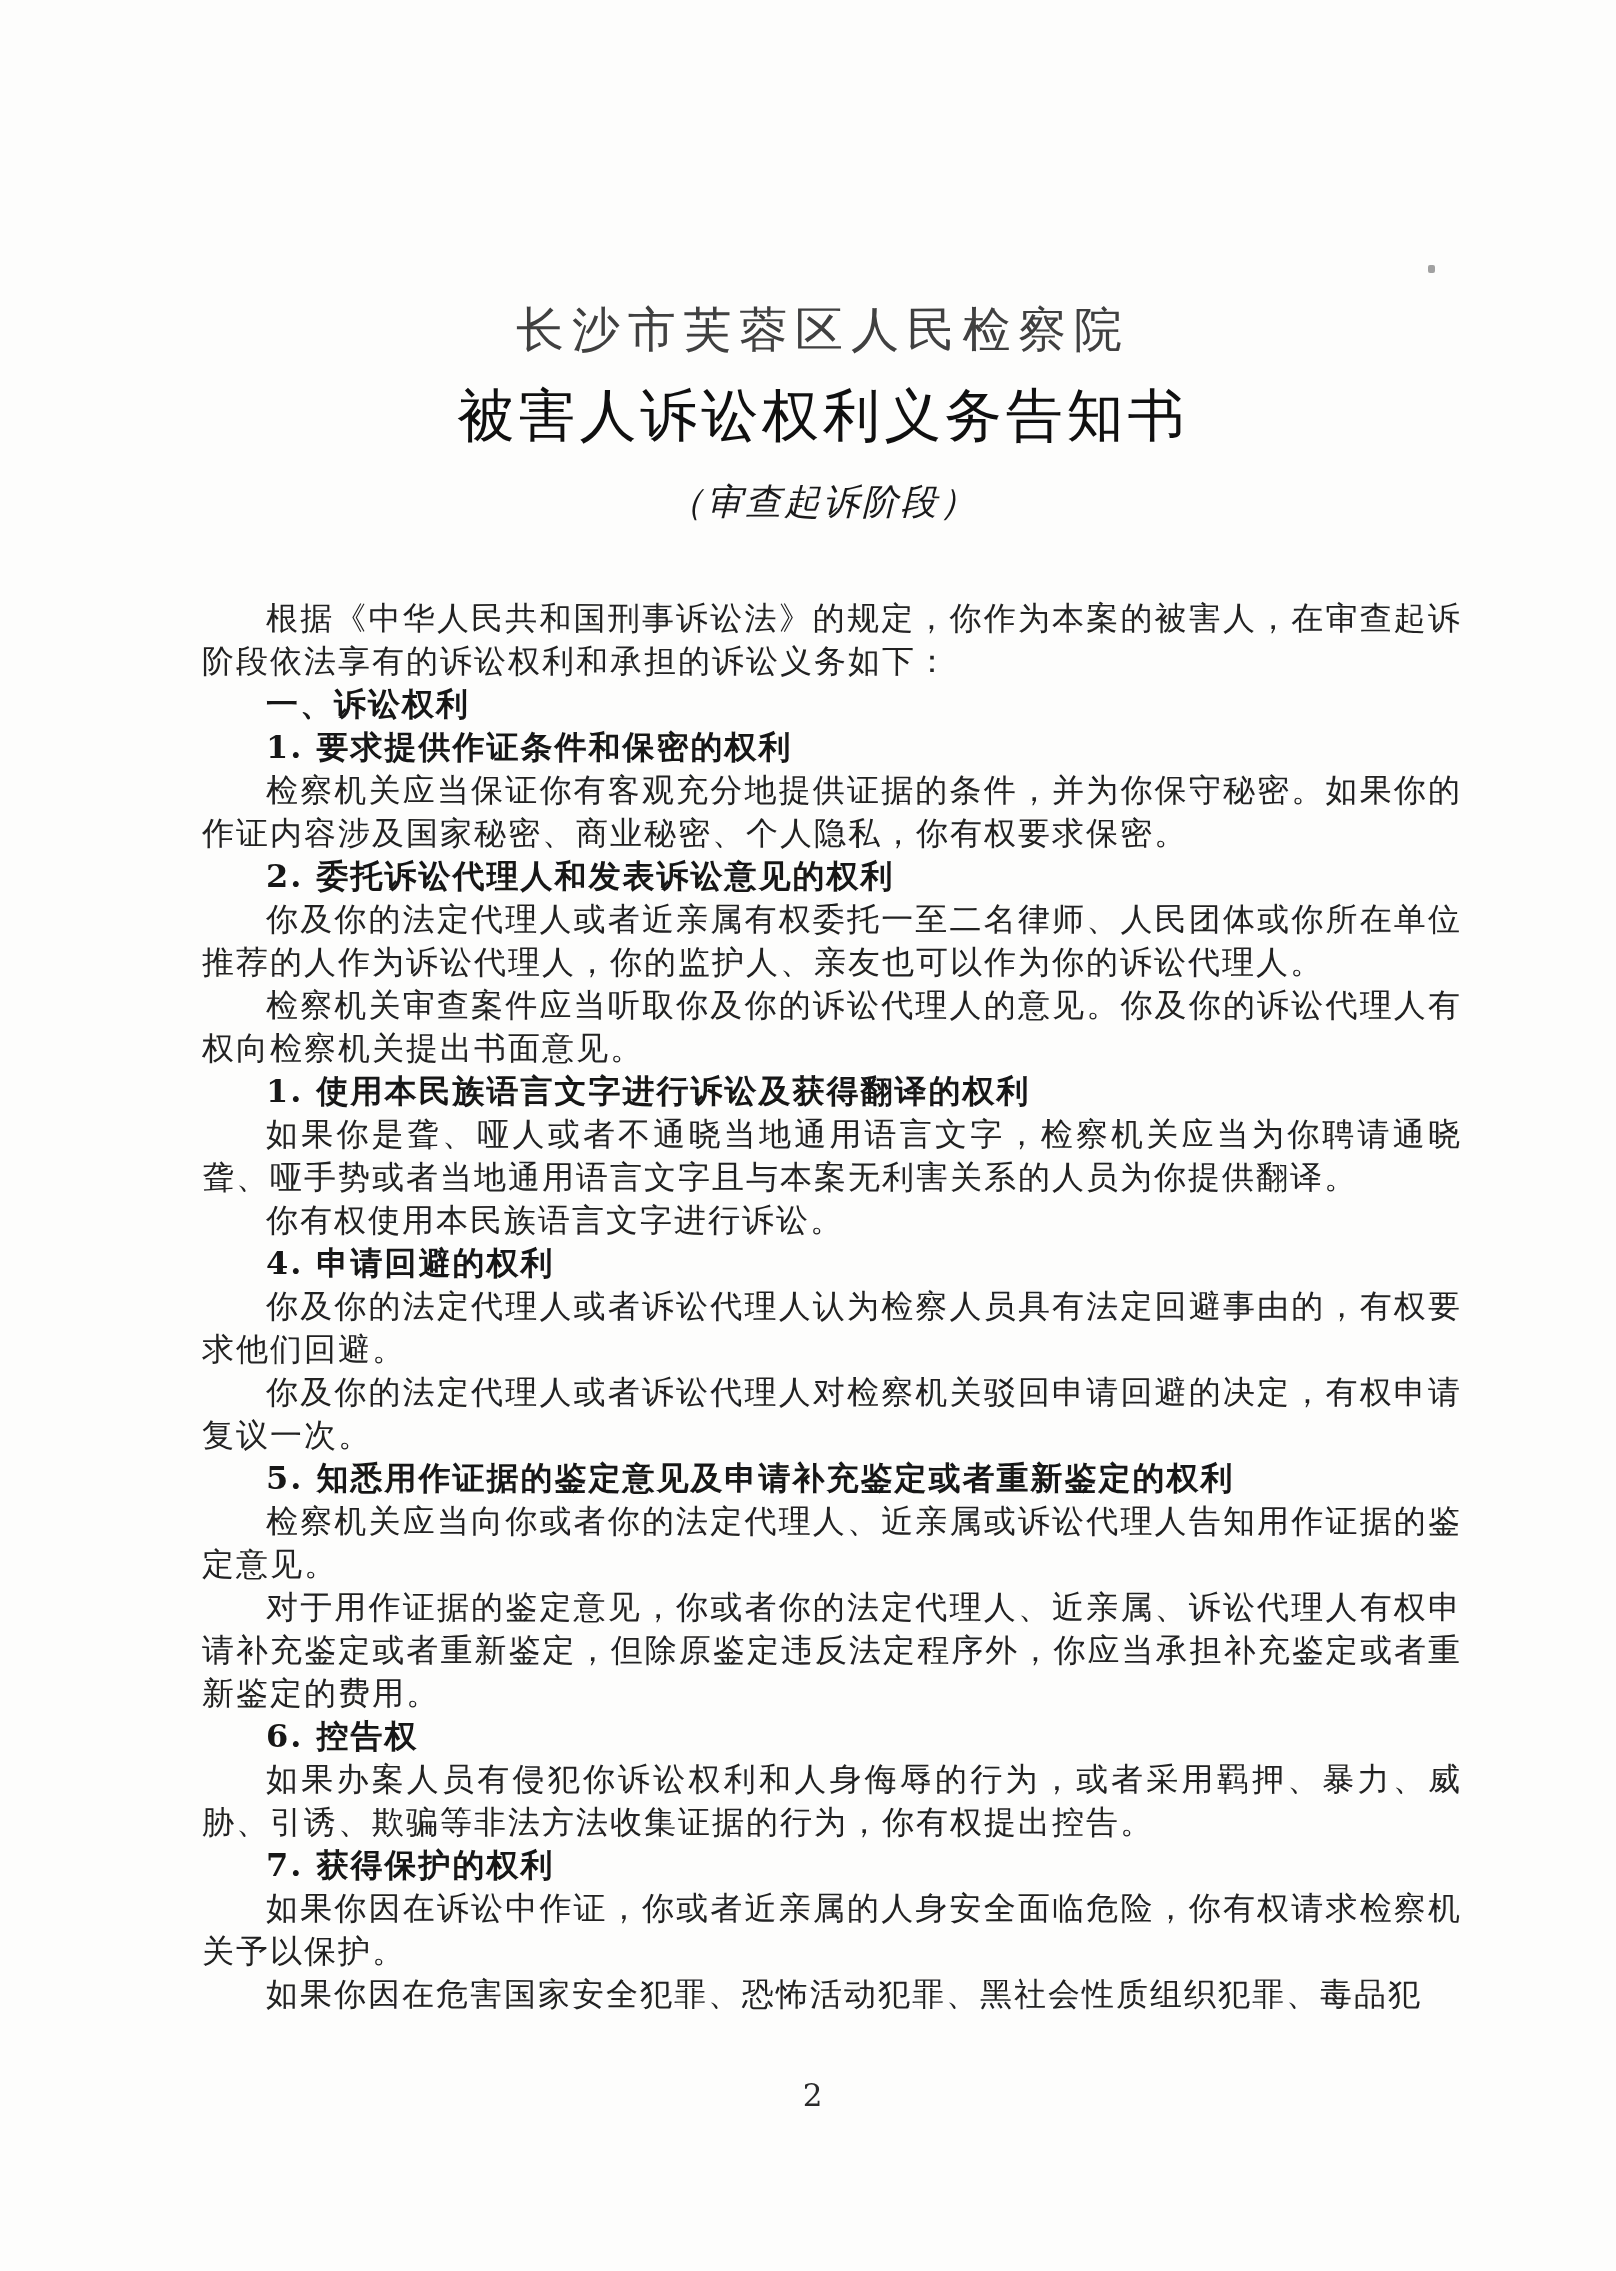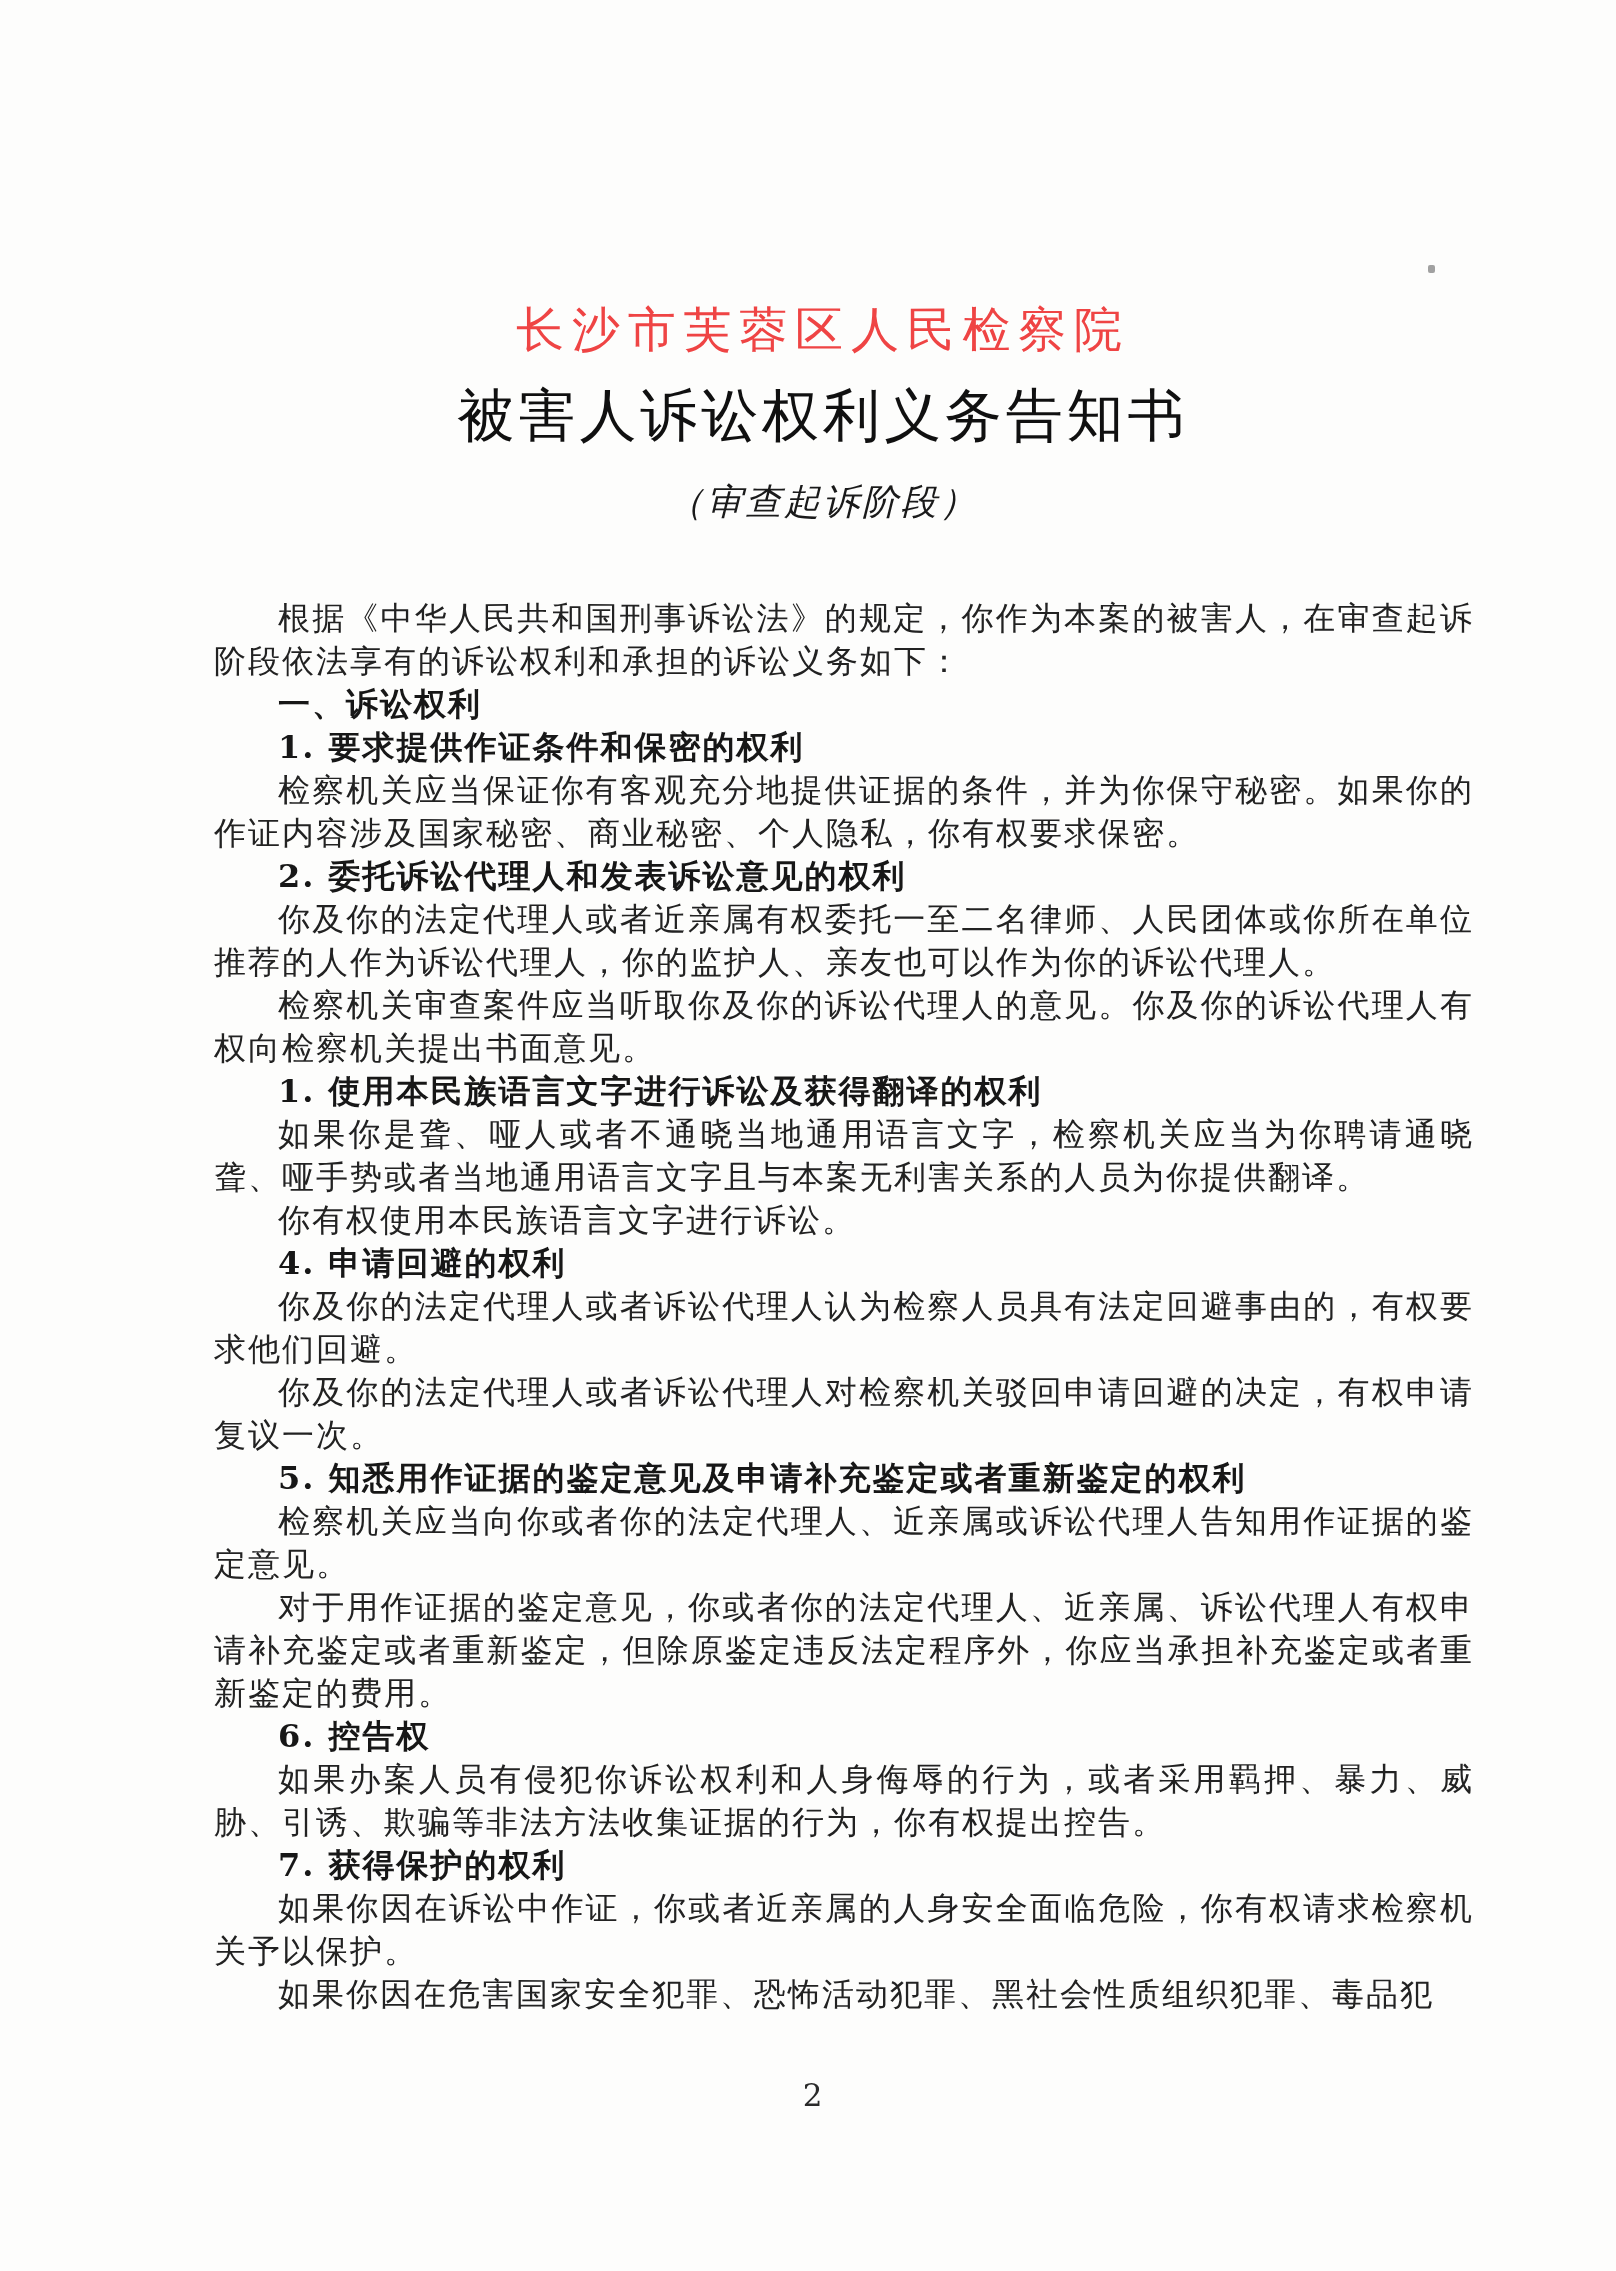--- a/index.html
+++ b/index.html
@@ -17,21 +17,21 @@
     color: #1e1e1e;
   }
   .org-title {
     position: absolute;
     left: 29px;
     top: 298px;
     width: 1588px;
     text-align: center;
     font-size: 48px;
     letter-spacing: 7.8px;
-    color: #ef4444;
+    color: #404040;
     white-space: nowrap;
   }
   .doc-title {
     position: absolute;
     left: 29px;
     top: 378px;
     width: 1588px;
     text-align: center;
     font-size: 57px;
     font-weight: normal;
@@ -46,21 +46,21 @@
     width: 1588px;
     text-align: center;
     font-size: 36px;
     letter-spacing: 2.9px;
     color: #1a1a1a;
     white-space: nowrap;
     font-style: italic;
   }
   .body-block {
     position: absolute;
-    left: 214px;
+    left: 202px;
     top: 597px;
     width: 1260px;
     font-size: 32px;
     line-height: 43px;
     letter-spacing: 2px;
     text-align: justify;
     text-justify: inter-ideograph;
     color: #222222;
   }
   .body-block p {

